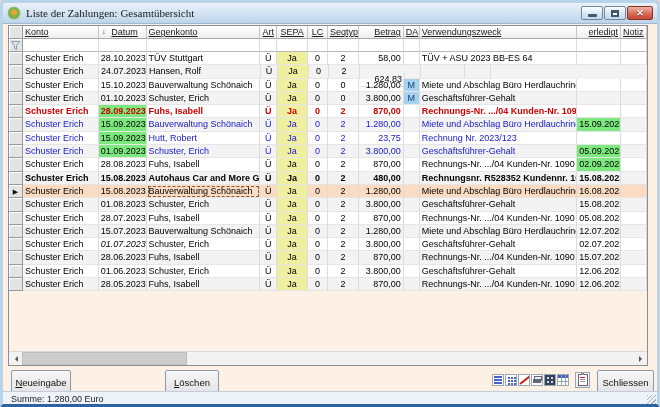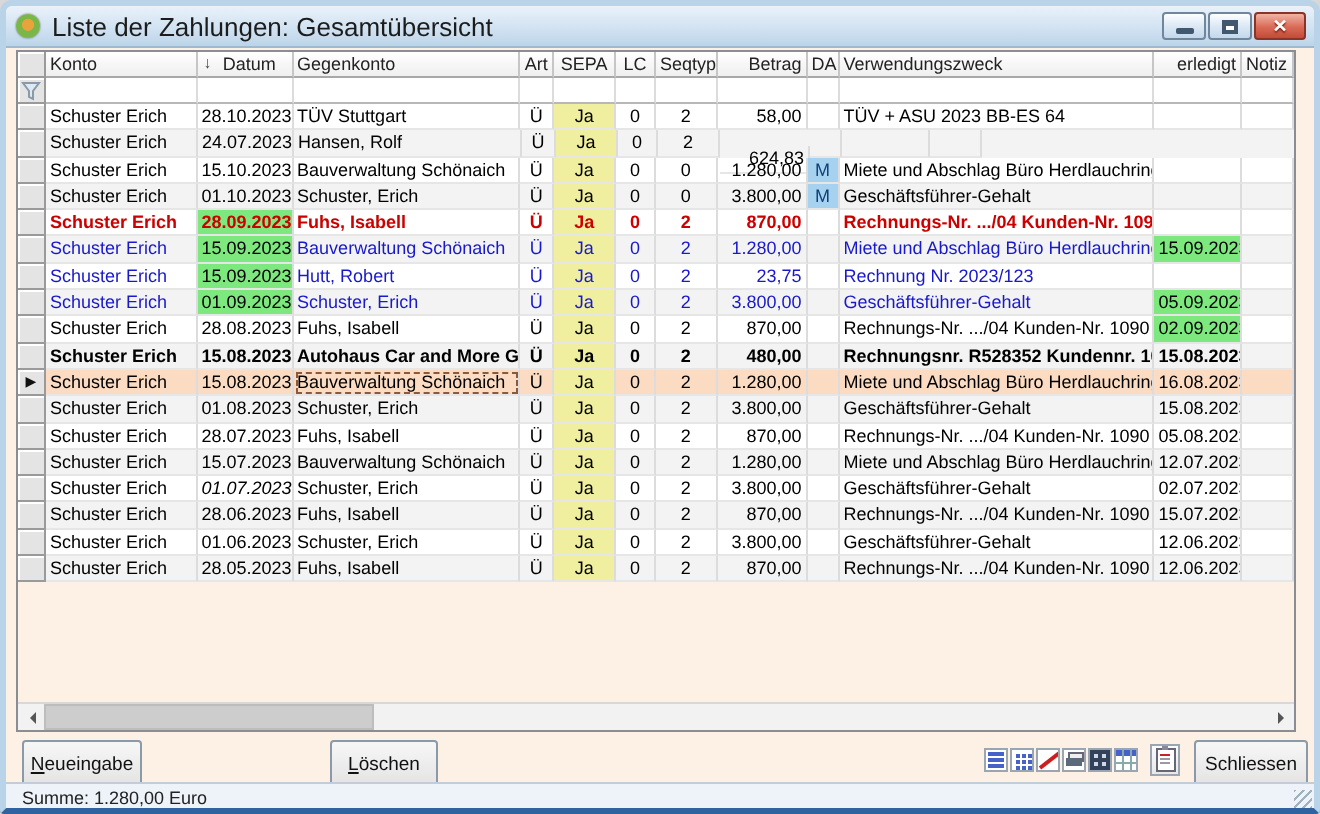--- a/index.html
+++ b/index.html
@@ -6,36 +6,36 @@
   .window{position:relative;width:660px;height:407px;box-sizing:border-box;
     border:3px solid #b9d3e9;border-bottom:3px solid #2e639f;border-radius:6px 6px 2px 2px;
     background:var(--form-bg,#fcf1e4);overflow:hidden;}
   
   .titlebar{position:absolute;left:0;top:0;right:0;height:20px;
     background:linear-gradient(#eaf2fa,#cfe1f1 60%,#bcd4e9);border-bottom:1px solid #9fb9d0;
     border-radius:4px 4px 0 0;display:flex;align-items:center;}
   .app-icon{width:12px;height:12px;margin:0 6px 0 5px;border-radius:50%;
     background:radial-gradient(circle at 50% 45%, #e8a33c 0 32%, #7ab648 36% 85%, #4e7d2c 100%);
     box-shadow:0 0 1px #555;}
-  .title{font-size:13px;color:#1c1c1c;}
+  .title{font-size:11px;color:#1c1c1c;font-family:Liberation Serif, serif;}
   .win-btns{position:absolute;right:4px;top:3px;display:flex;gap:1px;}
   .wbtn{width:22px;height:14px;box-sizing:border-box;border:1px solid #70869c;border-radius:2px;
     background:linear-gradient(#fdfeff,#dce9f5 50%,#c3d8ec);display:flex;align-items:center;justify-content:center;}
   .wbtn.close{width:26px;background:linear-gradient(#f0b4a4,#d96a56 55%,#c24b38);border-color:#8a3326;}
   .glyph-min{width:9px;height:3px;background:#41586e;border-radius:1px;margin-top:5px;}
   .glyph-max{width:8px;height:7px;border:2px solid #41586e;border-top-width:3px;box-sizing:border-box;background:#fff;}
   .glyph-close{color:#fff;font-size:9px;font-weight:bold;line-height:1;text-shadow:0 1px 1px #7c2418;}
   
   .grid{position:absolute;left:5px;top:22px;width:640px;height:341px;box-sizing:border-box;
     border:1px solid #8a8d94;background:#fff;display:flex;flex-direction:column;overflow:hidden;}
   .grow{display:flex;flex:0 0 auto;}
   .cell{box-sizing:border-box;height:100%;border-right:1px solid #dcdcdc;border-bottom:1px solid #e6e6e6;
     font-size:9px;line-height:12px;padding:0 2px;white-space:nowrap;overflow:hidden;color:#000;}
   .grid-header .cell{background:linear-gradient(#ffffff,#efefef);border-right:1px solid #c6c6c6;
-    border-bottom:1px solid #a8a8a8;color:#222;}
+    border-bottom:1px solid #a8a8a8;color:#222;text-decoration:underline;}
   .grid-header{height:13px;}
   .grid-filter{height:13px;background:#fff;}
   .grid-filter .cell{border-bottom:1px solid #b8b8b8;}
   .al{text-align:left}.ac{text-align:center}.ar{text-align:right}
   .row{height:13.3px;background:#fff;}
   .row.stripe{background:#f3f3f3;}
   .row.red{color:var(--overdue-red,#c00);font-weight:bold;}
   .row.red .cell{color:var(--overdue-red,#c00);}
   .row.blue .cell{color:var(--planned-blue,#1818cc);}
   .row.bold .cell{font-weight:bold;}

